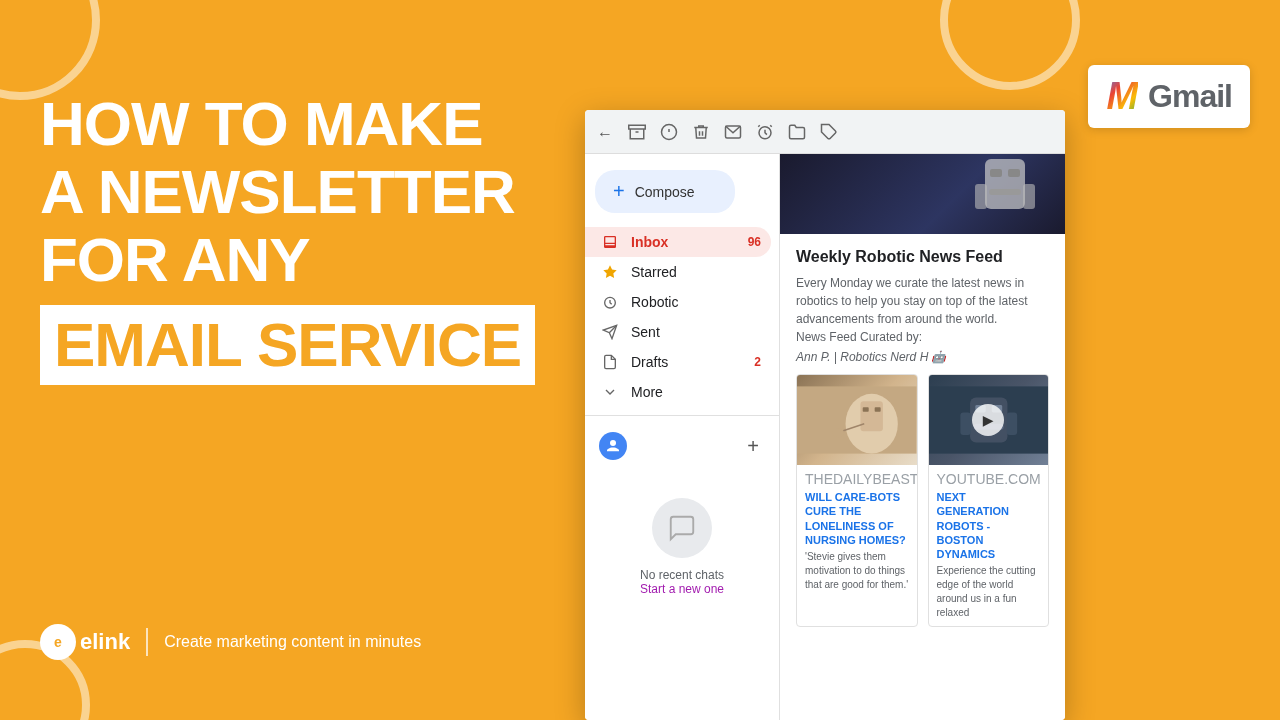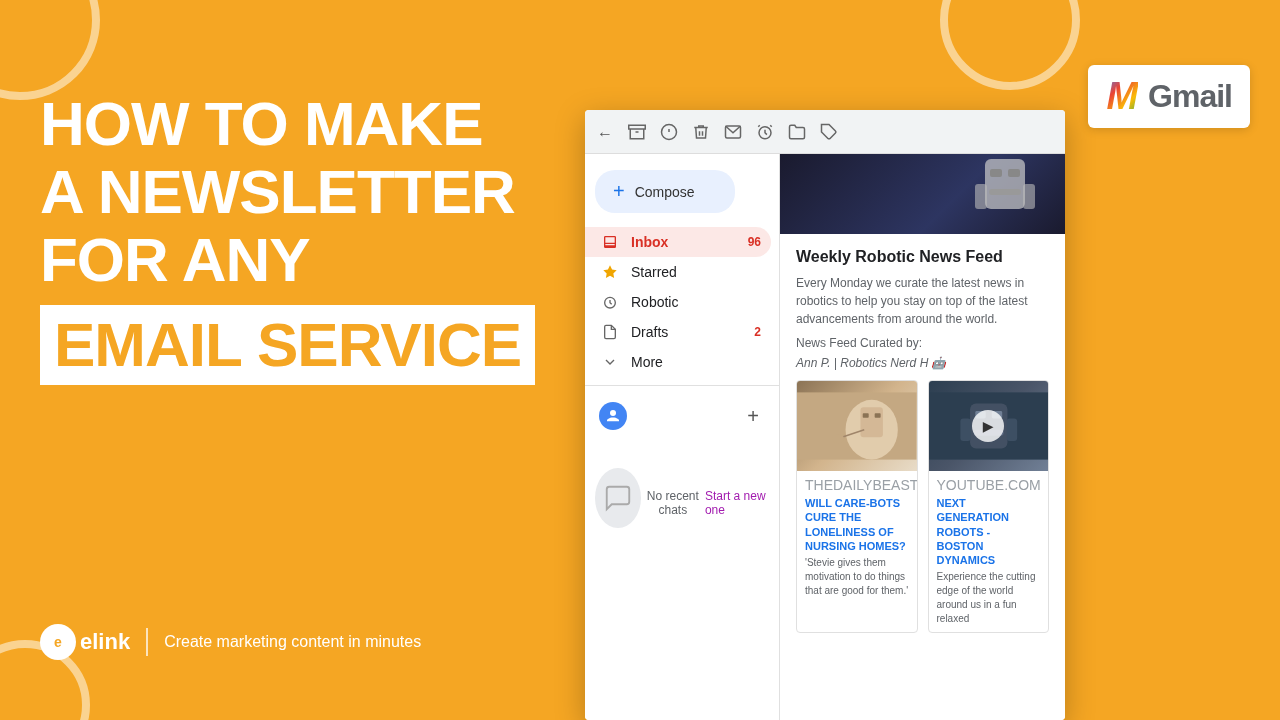--- a/index.html
+++ b/index.html
@@ -206,21 +206,21 @@
     .add-btn {
       margin-left: auto;
       width: 24px; height: 24px;
       display: flex; align-items: center; justify-content: center;
       color: #555;
       font-size: 20px;
       cursor: pointer;
     }
     .no-chats {
       display: flex;
-      flex-direction: row;
+      flex-direction: column;
       align-items: center;
       justify-content: space-between;
       padding: 30px 10px;
     }
     .chat-icon-circle {
       width: 60px; height: 60px;
       background: #e8eaed;
       border-radius: 50%;
       display: flex; align-items: center; justify-content: center;
       margin-bottom: 10px;
@@ -261,21 +261,21 @@
     .email-title {
       font-size: 16px;
       font-weight: 700;
       color: #202124;
       margin-bottom: 8px;
     }
     .email-desc {
       font-size: 12px;
       color: #5f6368;
       line-height: 1.5;
-      margin-bottom: 8px;
+      margin-bottom: 2px;
     }
     .email-curator {
       font-size: 12px;
       color: #5f6368;
       margin-bottom: 6px;
     }
     .email-curator-name {
       font-style: italic;
     }
     .email-cards {
@@ -476,20 +476,29 @@
       <div class="sidebar-item">
         <div class="sidebar-item-icon">
           <svg width="16" height="16" viewBox="0 0 24 24" fill="none" stroke="#666" stroke-width="2">
               <circle cx="12" cy="13" r="8"></circle>
               <polyline points="12 9 12 13 14.5 15.5"></polyline>
             </svg>
         </div>
         <span class="sidebar-item-label">Robotic</span>
       </div>
 
+      <div class="sidebar-item">
+        <div class="sidebar-item-icon">
+          <svg width="16" height="16" viewBox="0 0 24 24" fill="none" stroke="#666" stroke-width="2">
+              <polyline points="22 2 11 13"></polyline>
+              <polygon points="22 2 15 22 11 13 2 9 22 2"></polygon>
+            </svg>
+        </div>
+        <span class="sidebar-item-label">Sent</span>
+      </div>
 
       <div class="sidebar-item">
         <div class="sidebar-item-icon">
           <svg width="16" height="16" viewBox="0 0 24 24" fill="none" stroke="#666" stroke-width="2">
               <path d="M14 2H6a2 2 0 0 0-2 2v16a2 2 0 0 0 2 2h12a2 2 0 0 0 2-2V8z"></path>
               <polyline points="14 2 14 8 20 8"></polyline>
             </svg>
         </div>
         <span class="sidebar-item-label">Drafts</span>
         <span class="sidebar-badge">2</span>

